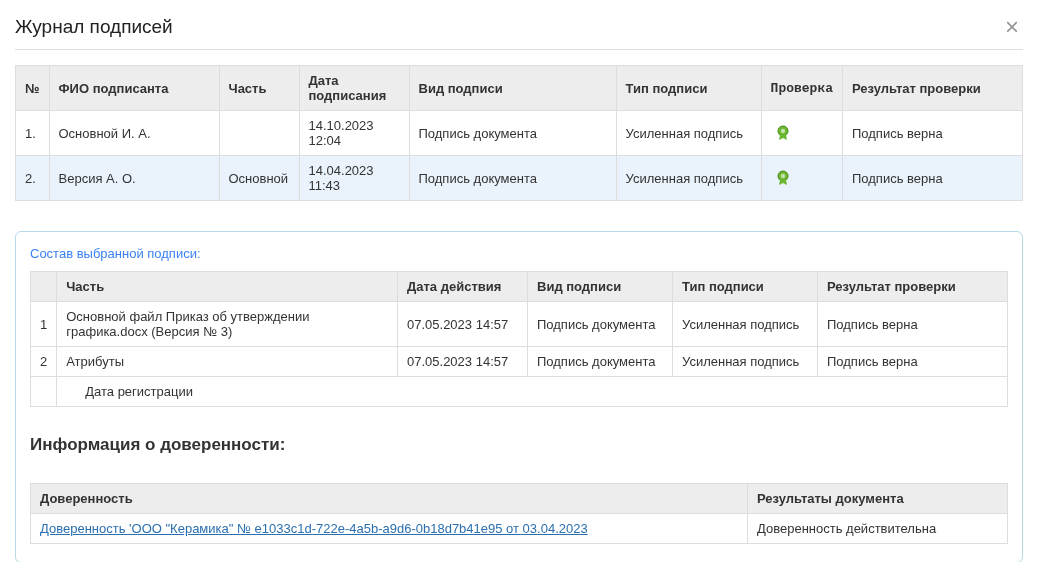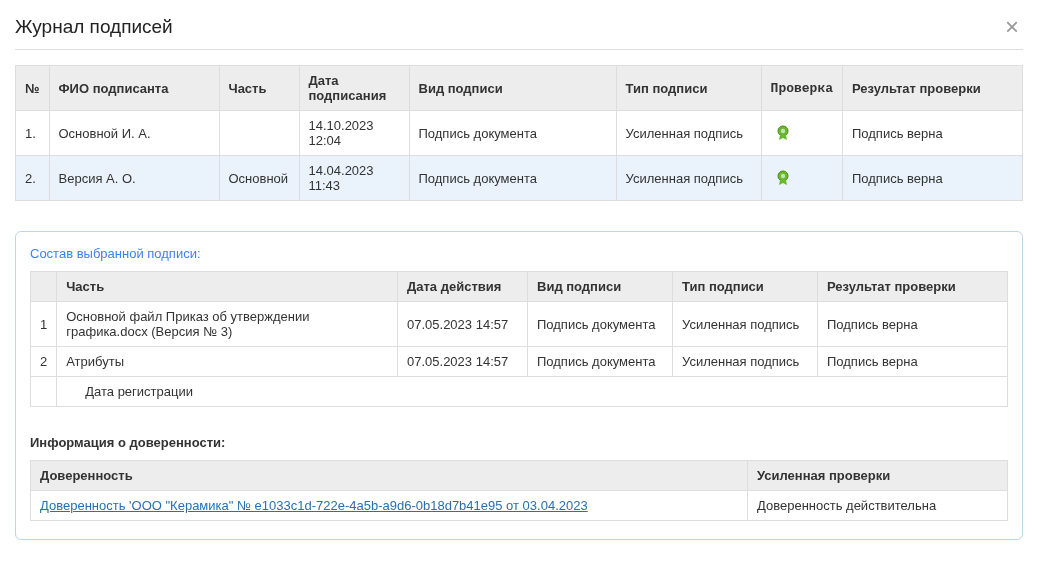--- a/index.html
+++ b/index.html
@@ -68,23 +68,23 @@
       padding: 14px 14px 18px 14px;
       margin-top: 30px;
     }
     .panel-title {
       font-size: 13px;
       font-weight: normal;
       margin-bottom: 10px;
       color: #3b82f6;
     }
     .sub-section-title {
-      font-size: 13px;
+      font-size: 17px;
       font-weight: bold;
-      margin: 28px 0 10px 0;
+      margin: 28px 0 28px 0;
       color: #333;
     }
     .detail-table td.indent {
       padding-left: 28px;
     }
     .detail-table .col-idx { width: 26px; text-align: center; }
     .detail-table .col-valid { width: 130px; }
     .detail-table .col-view { width: 145px; }
     .detail-table .col-type { width: 145px; }
     .link {
@@ -191,21 +191,21 @@
       </tr>
     </tbody>
   </table>
 
   <div class="sub-section-title">Информация о доверенности:</div>
 
   <table>
     <thead>
       <tr>
         <th>Доверенность</th>
-        <th style="width:260px">Усиленная проверки</th>
+        <th style="width:260px">Результаты документа</th>
       </tr>
     </thead>
     <tbody>
       <tr>
         <td>
           <span class="link">Доверенность 'ООО "Керамика" № e1033c1d-722e-4a5b-a9d6-0b18d7b41e95 от 03.04.2023</span>
         </td>
         <td>Доверенность действительна</td>
       </tr>
     </tbody>

